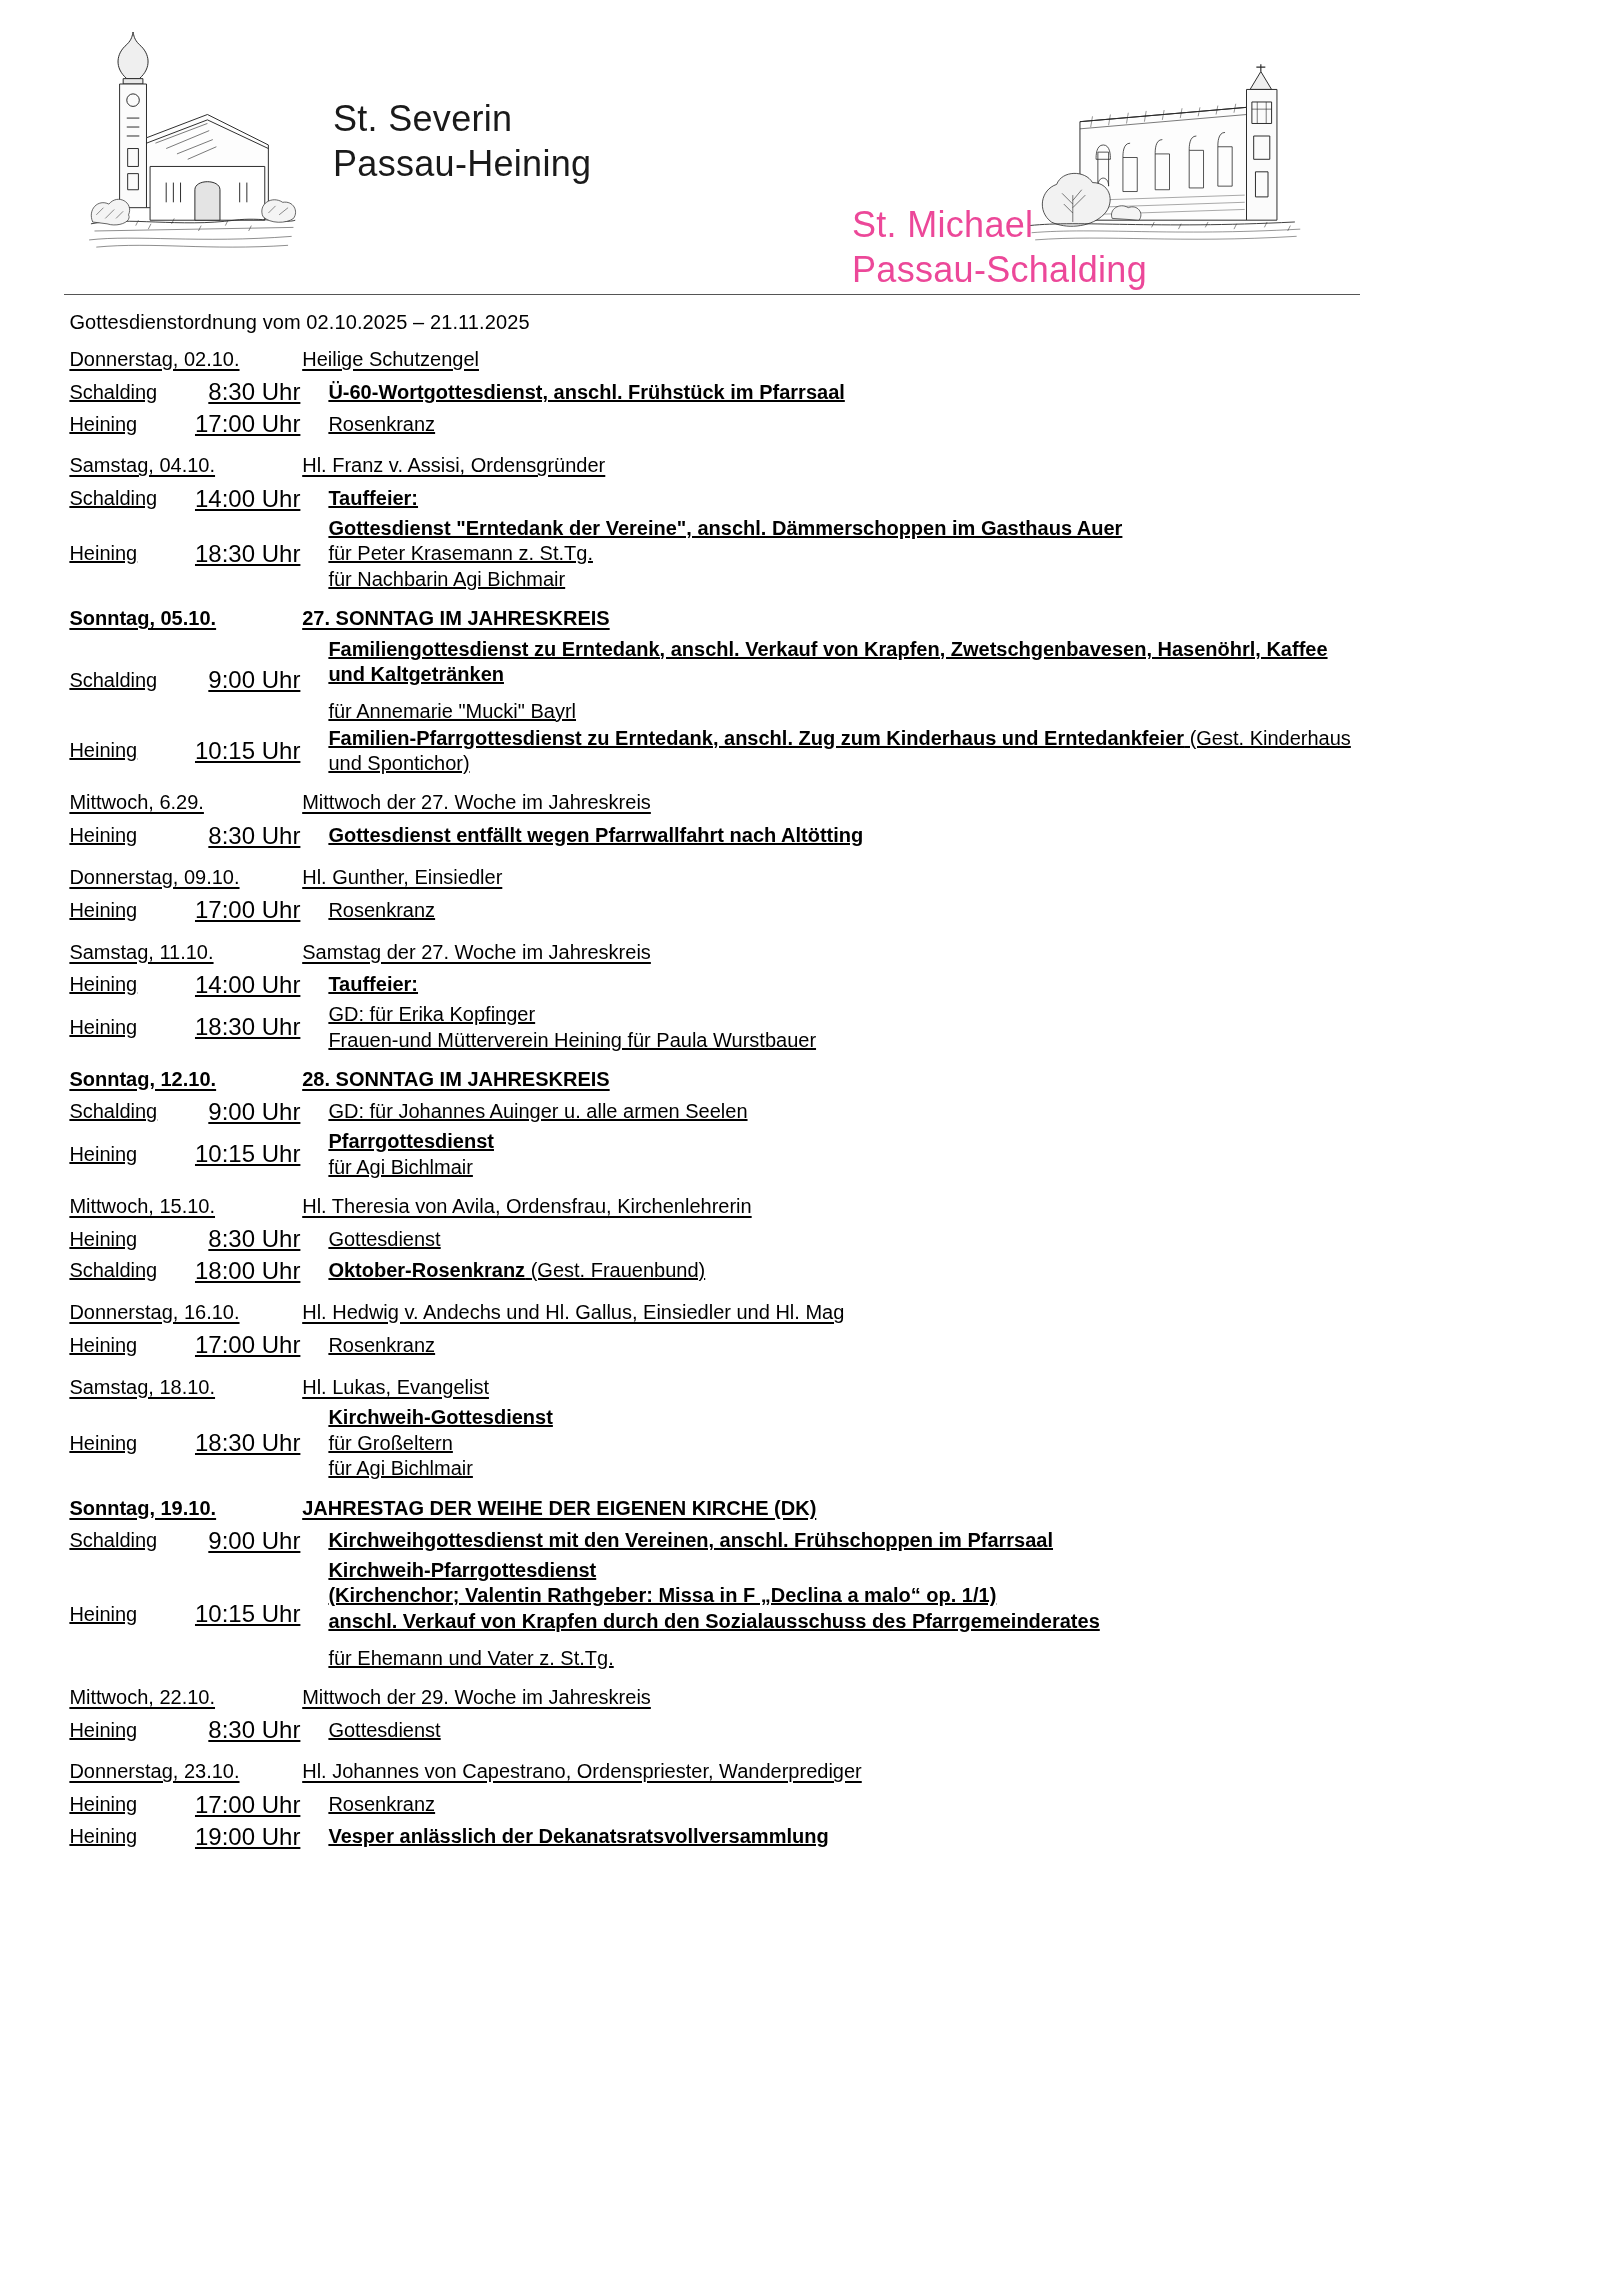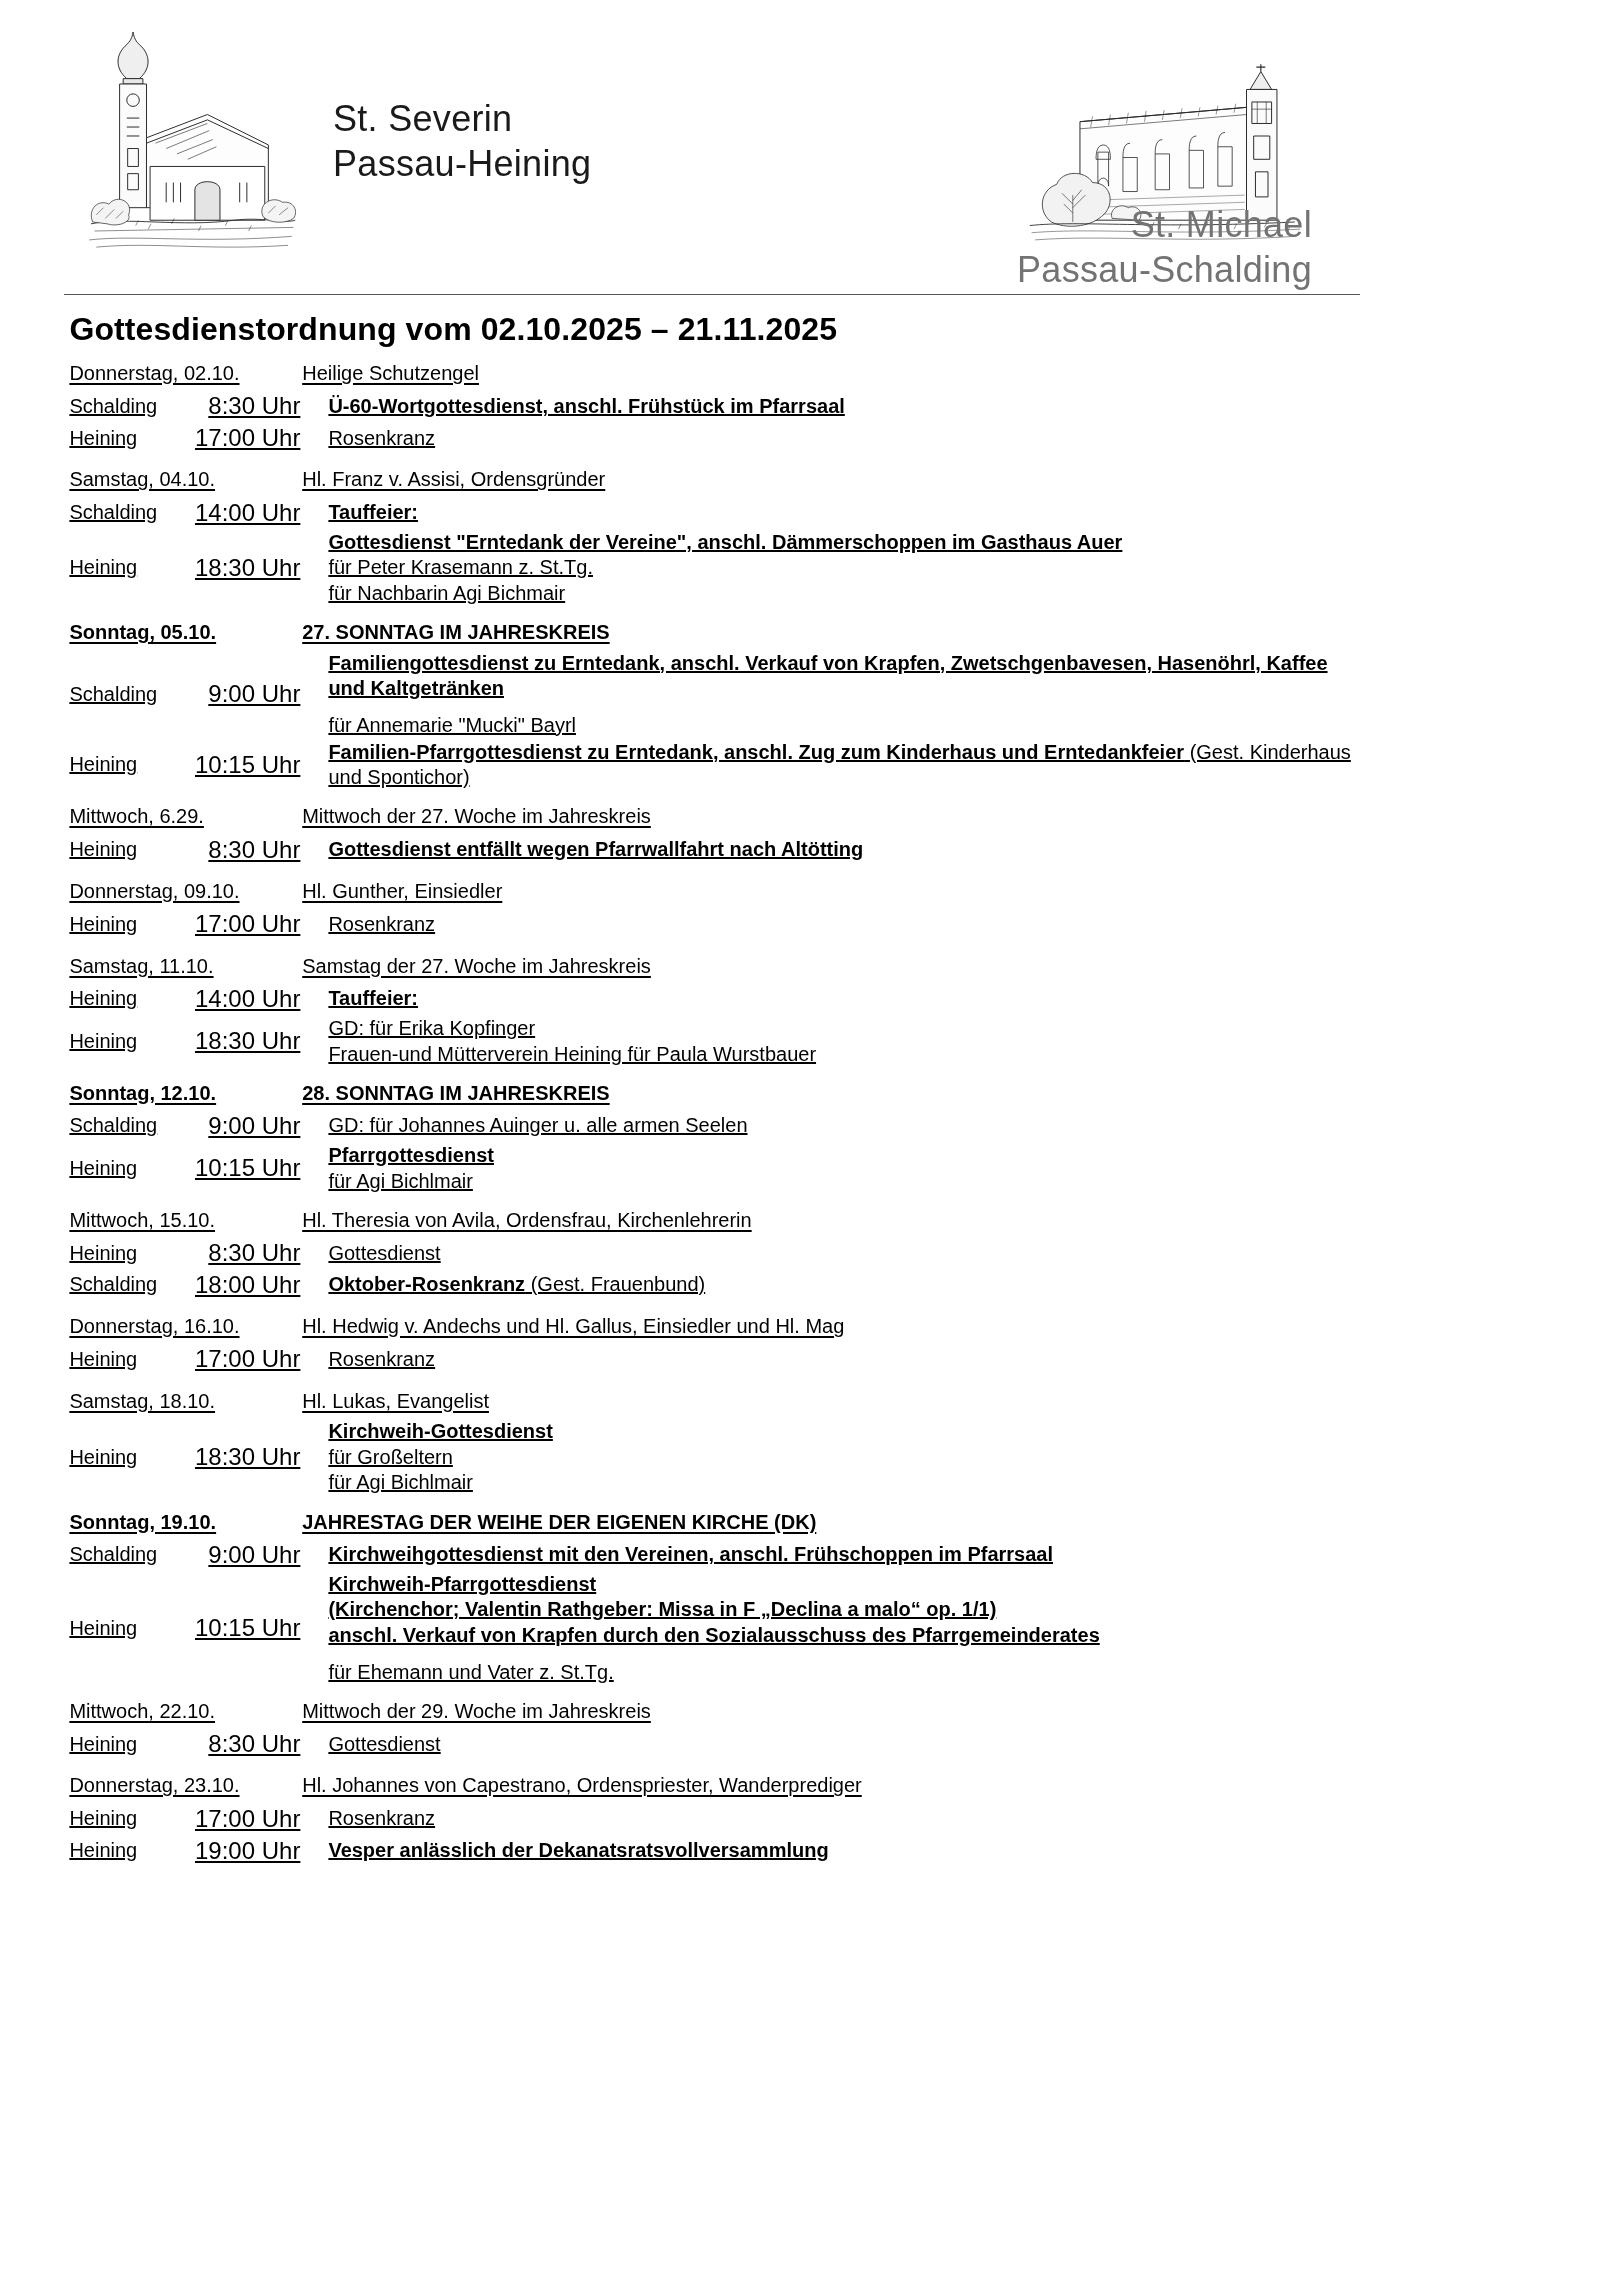--- a/index.html
+++ b/index.html
@@ -40,39 +40,39 @@
     position: absolute;
     left: 269px;
     top: 73px;
     font-size: 36px;
     line-height: 1.25;
     letter-spacing: 0.3px;
     color: #1a1a1a;
   }
   .title-right {
     position: absolute;
-    left: 836px;
+    left: 788px;
     top: 179px;
     font-size: 36px;
     line-height: 1.25;
     letter-spacing: 0.3px;
-    color: #737373;
-    text-align: right;
+    color: #ec4899;
+    text-align: left;
     width: 412px;
   }
   .hrule {
     border: 0;
     border-top: 1.3px solid #555;
     margin: 1.8px 0 16px 0;
   }
 
   
   h1.doc-title {
-    font-size: 32px;
-    font-weight: bold;
+    font-size: 20px;
+    font-weight: normal;
     margin: 5.4px 0 14.3px 5.4px;
     letter-spacing: 0.1px;
   }
   .notice {
     font-size: 21px;
     line-height: 1.38;
     margin: 0 0 23px 5.4px;
     max-width: 1442px;
   }
 

